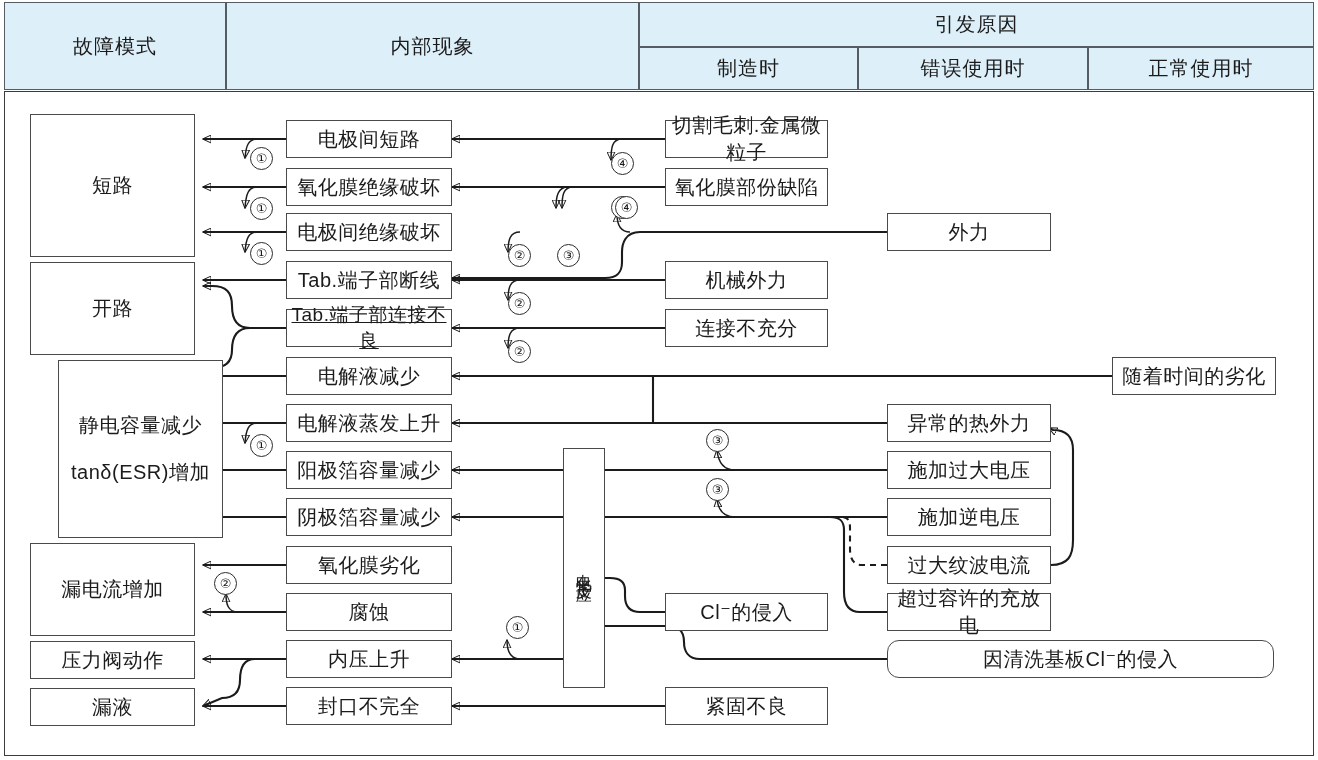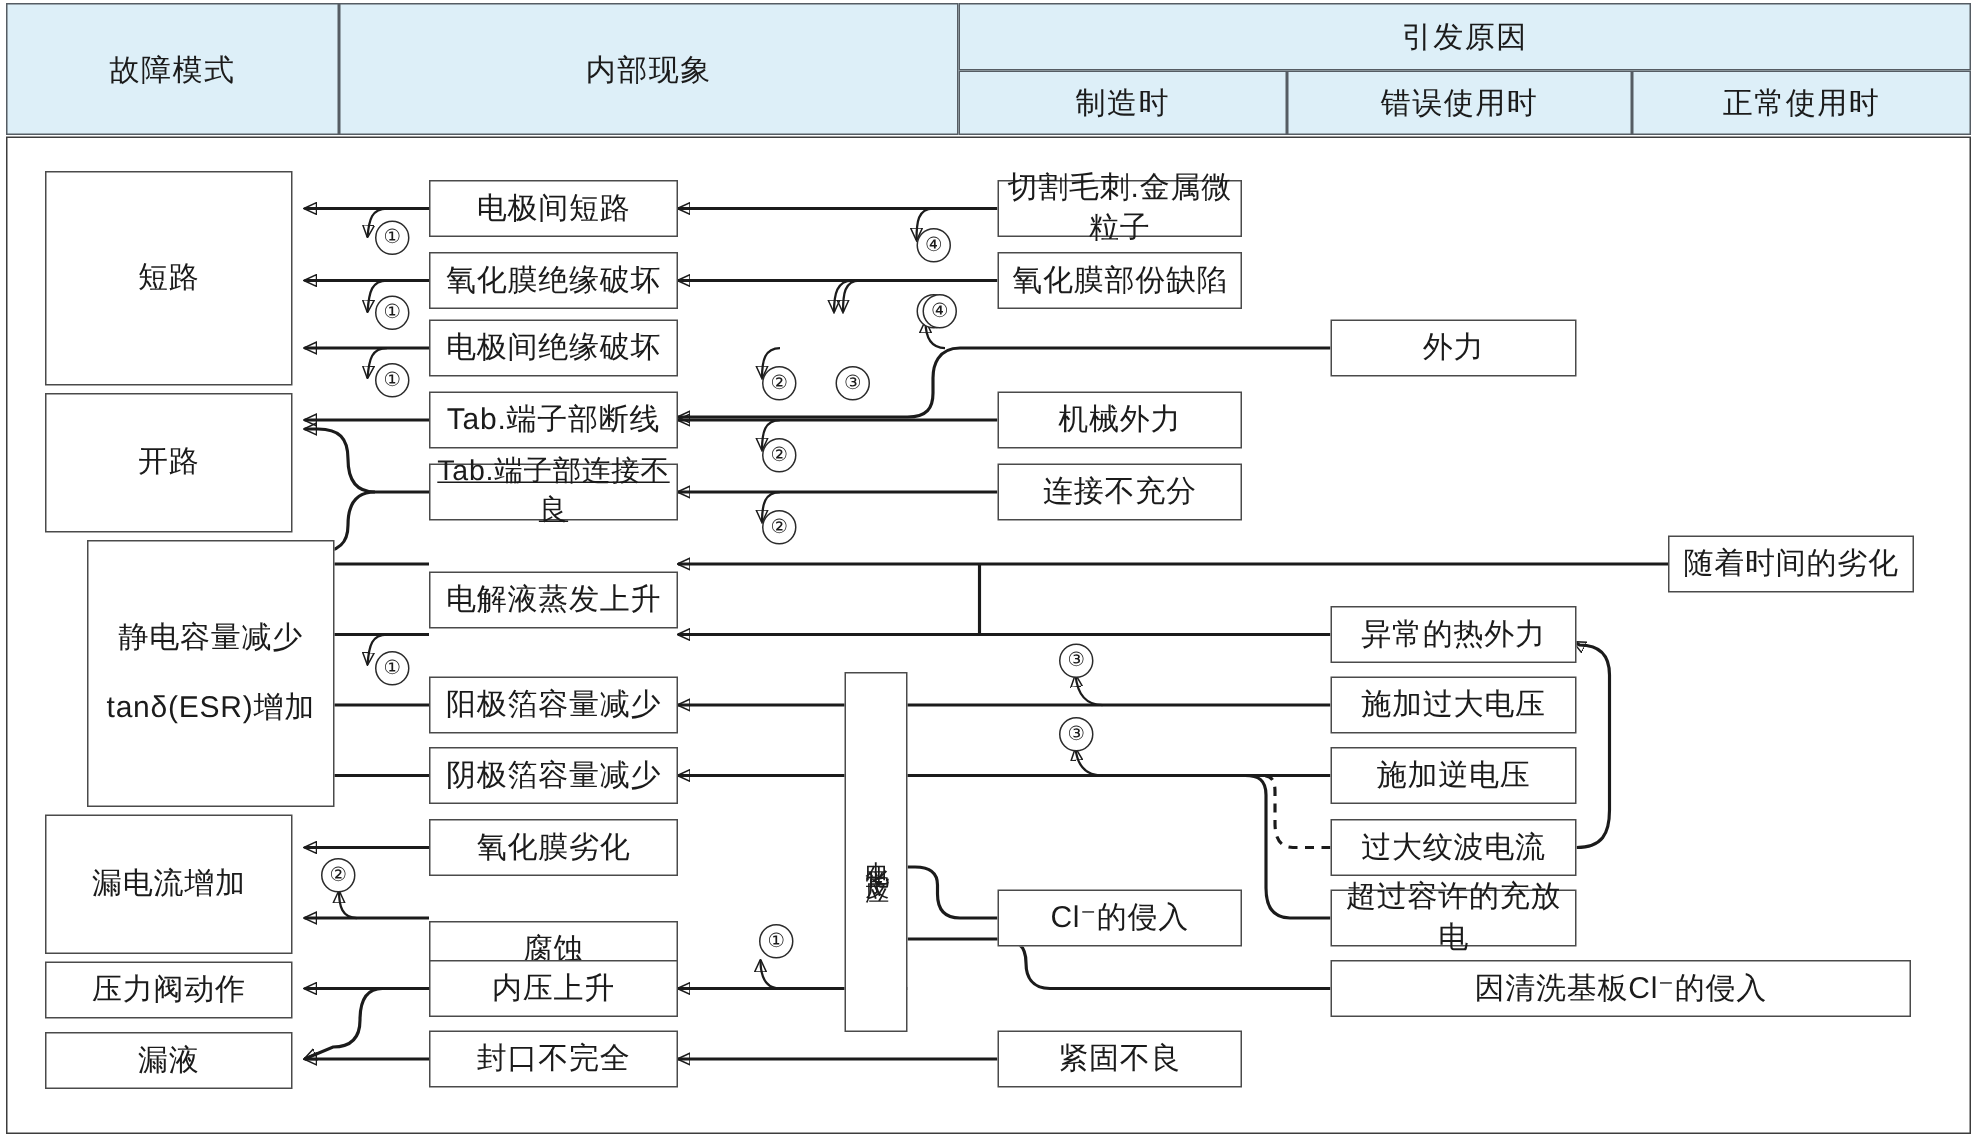--- a/index.html
+++ b/index.html
@@ -188,30 +188,31 @@
   <div class="bx" style="left:286px;top:120px;width:166px;height:38px;">电极间短路</div>
 
   <div class="bx" style="left:286px;top:168px;width:166px;height:38px;">氧化膜绝缘破坏</div>
 
   <div class="bx" style="left:286px;top:213px;width:166px;height:38px;">电极间绝缘破坏</div>
 
   <div class="bx" style="left:286px;top:261px;width:166px;height:38px;">Tab.端子部断线</div>
 
   <div class="bx small" style="left:286px;top:309px;width:166px;height:38px;">Tab.端子部连接不良</div>
 
-
-  <div class="bx" style="left:286px;top:381px;width:166px;height:38px;">电解液蒸发上升</div>
+  <div class="bx" style="left:286px;top:357px;width:166px;height:38px;">电解液减少</div>
+
+  <div class="bx" style="left:286px;top:404px;width:166px;height:38px;">电解液蒸发上升</div>
 
   <div class="bx" style="left:286px;top:451px;width:166px;height:38px;">阳极箔容量减少</div>
 
   <div class="bx" style="left:286px;top:498px;width:166px;height:38px;">阴极箔容量减少</div>
 
   <div class="bx" style="left:286px;top:546px;width:166px;height:38px;">氧化膜劣化</div>
 
-  <div class="bx" style="left:286px;top:593px;width:166px;height:38px;margin-top:21px;">腐蚀</div>
+  <div class="bx" style="left:286px;top:593px;width:166px;height:38px;">腐蚀</div>
 
   <div class="bx" style="left:286px;top:640px;width:166px;height:38px;">内压上升</div>
 
   <div class="bx" style="left:286px;top:687px;width:166px;height:38px;">封口不完全</div>
 
   <div class="bx vert" style="left:563px;top:448px;width:42px;height:240px;">电化学反应</div>
 
   <div class="bx" style="left:665px;top:120px;width:163px;height:38px;">切割毛刺.金属微粒子</div>
 
   <div class="bx" style="left:665px;top:168px;width:163px;height:38px;">氧化膜部份缺陷</div>
@@ -229,21 +230,21 @@
   <div class="bx" style="left:887px;top:404px;width:164px;height:38px;">异常的热外力</div>
 
   <div class="bx" style="left:887px;top:451px;width:164px;height:38px;">施加过大电压</div>
 
   <div class="bx" style="left:887px;top:498px;width:164px;height:38px;">施加逆电压</div>
 
   <div class="bx" style="left:887px;top:546px;width:164px;height:38px;">过大纹波电流</div>
 
   <div class="bx" style="left:887px;top:593px;width:164px;height:38px;">超过容许的充放电</div>
 
-  <div class="bx" style="left:887px;top:640px;width:387px;height:38px;">因清洗基板Cl⁻的侵入</div>
+  <div class="bx" style="left:887px;top:640px;width:387px;height:38px;border-radius:12px;">因清洗基板Cl⁻的侵入</div>
 
   <div class="bx" style="left:1112px;top:357px;width:164px;height:38px;">随着时间的劣化</div>
 
   <div class="cn" style="left:250px;top:147px;">①</div>
   <div class="cn" style="left:250px;top:197px;">①</div>
   <div class="cn" style="left:250px;top:242px;">①</div>
   <div class="cn" style="left:508px;top:244px;">②</div>
   <div class="cn" style="left:557px;top:244px;">③</div>
   <div class="cn" style="left:611px;top:196px;">③</div>
   <div class="cn" style="left:611px;top:152px;">④</div>

